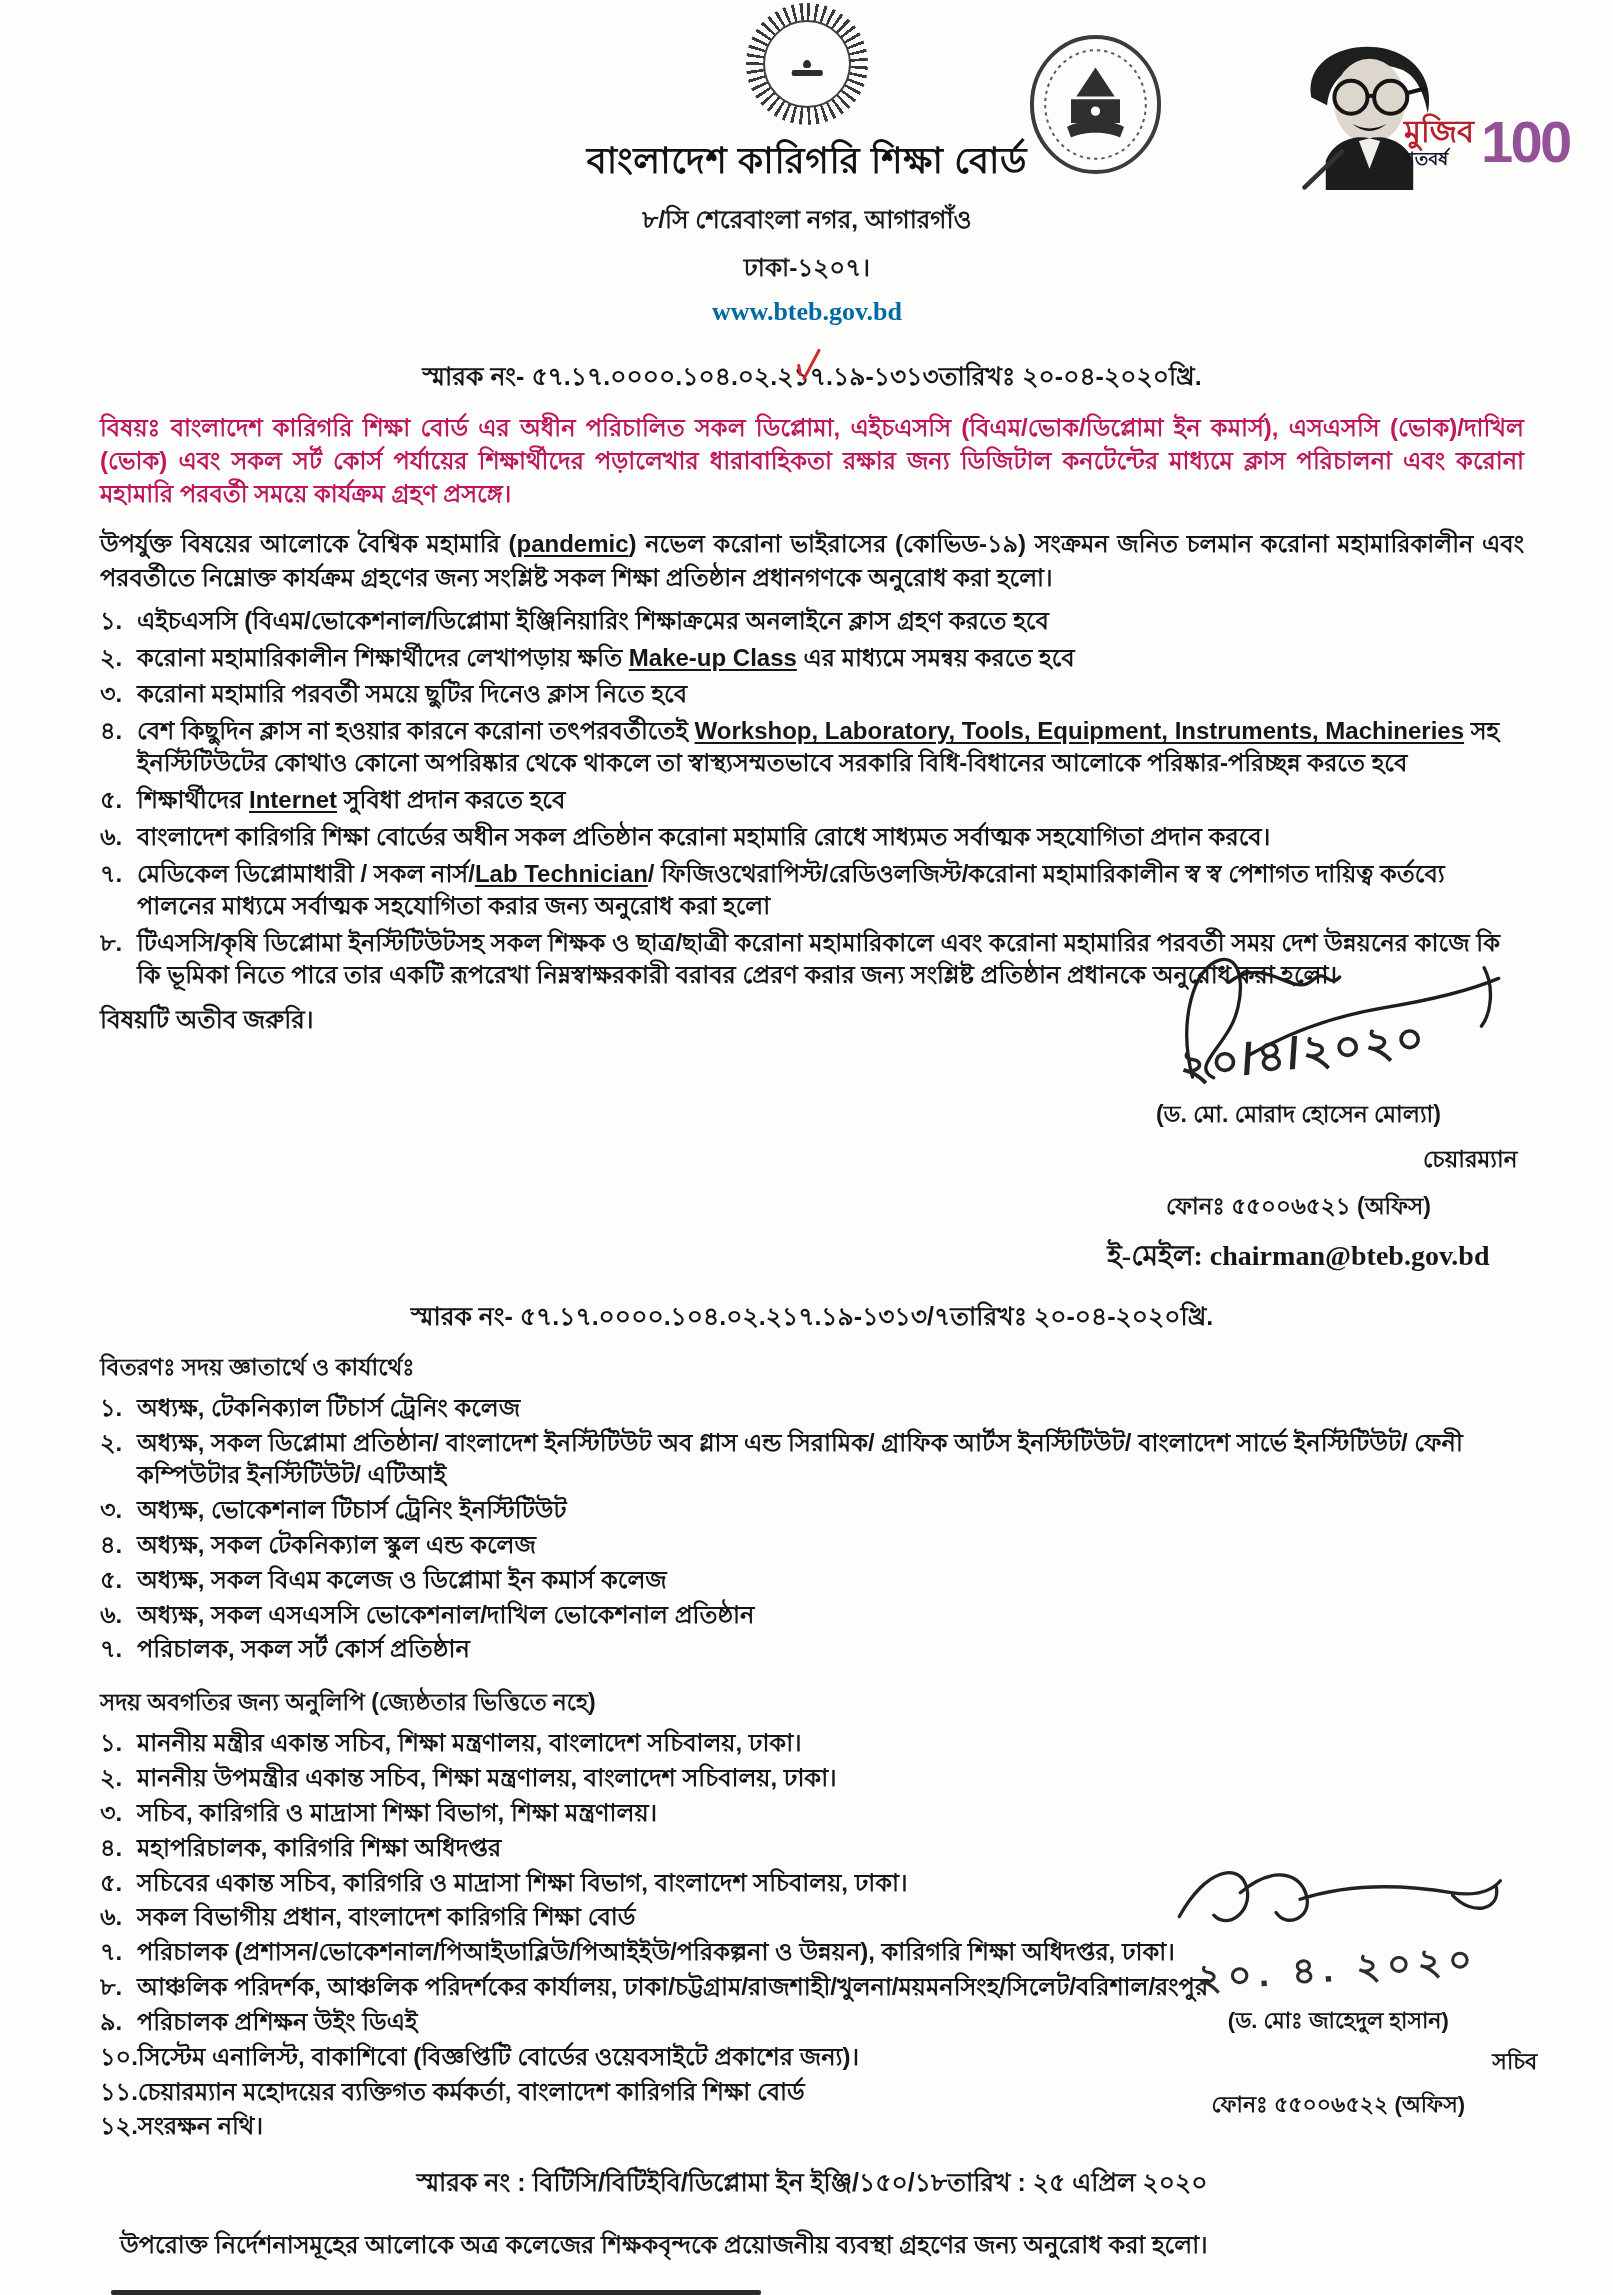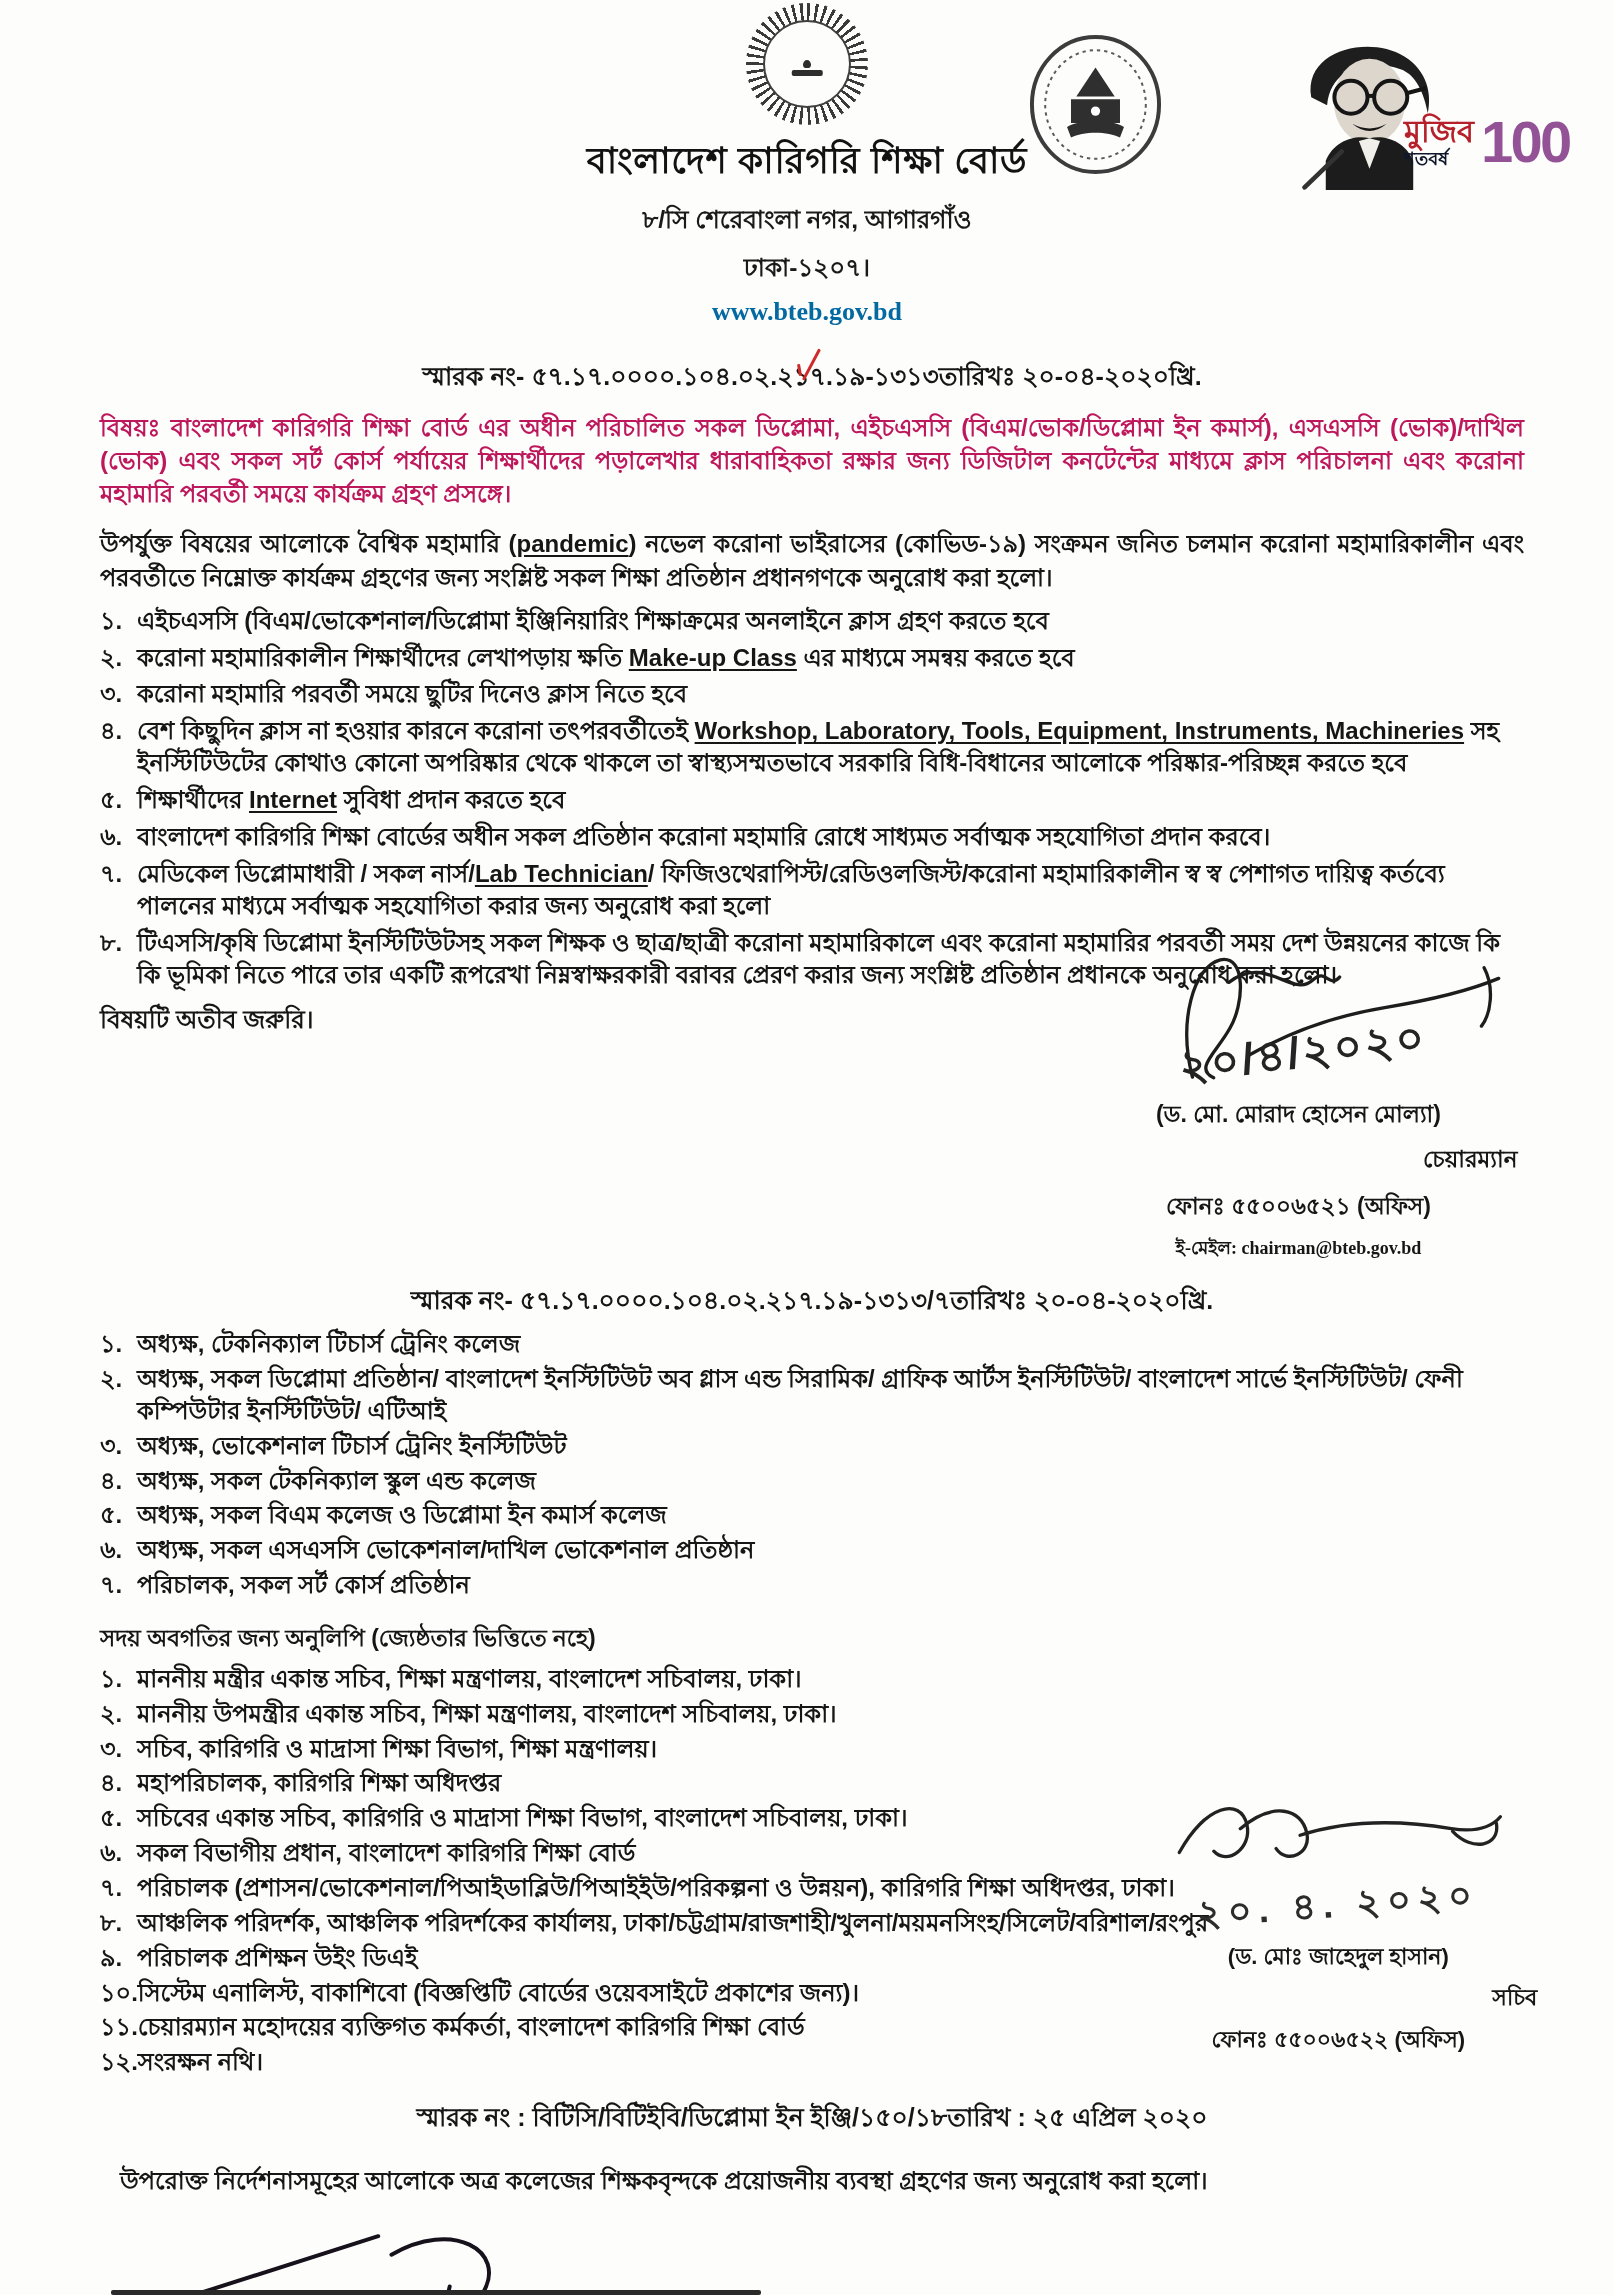--- a/index.html
+++ b/index.html
@@ -48,21 +48,21 @@
   .urgent{font-size:24.6px;font-weight:800;margin-top:10.6px;}
 
   
   .sign1{width:438px;margin:-100px 6.6px 0 auto;text-align:center;position:relative;}
   .sign1 svg{display:block;margin:0 auto;}
   .hand-date1{position:absolute;left:100px;top:78px;font-size:44px;font-weight:600;color:#242424;
     transform:rotate(-7deg);letter-spacing:2.7px;white-space:nowrap;}
   .s-name{font-size:23px;font-weight:800;margin-top:1.3px;}
   .s-title{font-size:23px;font-weight:700;margin-top:6.6px;text-align:right;}
   .s-phone{font-size:23px;font-weight:800;margin-top:8px;}
-  .s-email{font-size:18px;font-weight:700;margin-top:6.6px;font-family:"Liberation Serif","DejaVu Serif",serif;}
+  .s-email{font-size:28px;font-weight:700;margin-top:6.6px;font-family:"Liberation Serif","DejaVu Serif",serif;}
 
   .dist-head{font-size:23px;font-weight:700;margin-top:9.3px;}
   .plain-list{margin-top:4px;}
   .plain-list .li{margin:2.7px 0;font-weight:700;}
   .cc-head{font-size:23px;font-weight:700;margin-top:18.6px;}
   .cc-section{position:relative;}
   .sign2{position:absolute;right:-13.3px;top:158px;width:398px;text-align:center;}
   .hand-date2{font-size:37px;font-weight:600;color:#2c2c2c;transform:rotate(-4deg);letter-spacing:6.6px;
     margin-top:-5.3px;white-space:nowrap;}
   .sign2 .s-name{font-size:22px;}
@@ -197,20 +197,21 @@
       <div class="s-title">চেয়ারম্যান</div>
       <div class="s-phone">ফোনঃ ৫৫০০৬৫২১ (অফিস)</div>
       <div class="s-email">ই-মেইল: chairman@bteb.gov.bd</div>
     </div>
 
     <div class="memo-row">
       <span>স্মারক নং- ৫৭.১৭.০০০০.১০৪.০২.২১৭.১৯-১৩১৩/৭</span>
       <span>তারিখঃ ২০-০৪-২০২০খ্রি.</span>
     </div>
 
+    <div class="dist-head">বিতরণঃ সদয় জ্ঞাতার্থে ও কার্যার্থেঃ</div>
 
     <div class="plain-list">
 
         <div class="li">
           <span class="num">১.</span>
           <span class="txt">অধ্যক্ষ, টেকনিক্যাল টিচার্স ট্রেনিং কলেজ</span>
         </div>
 
         <div class="li">
           <span class="num">২.</span>

